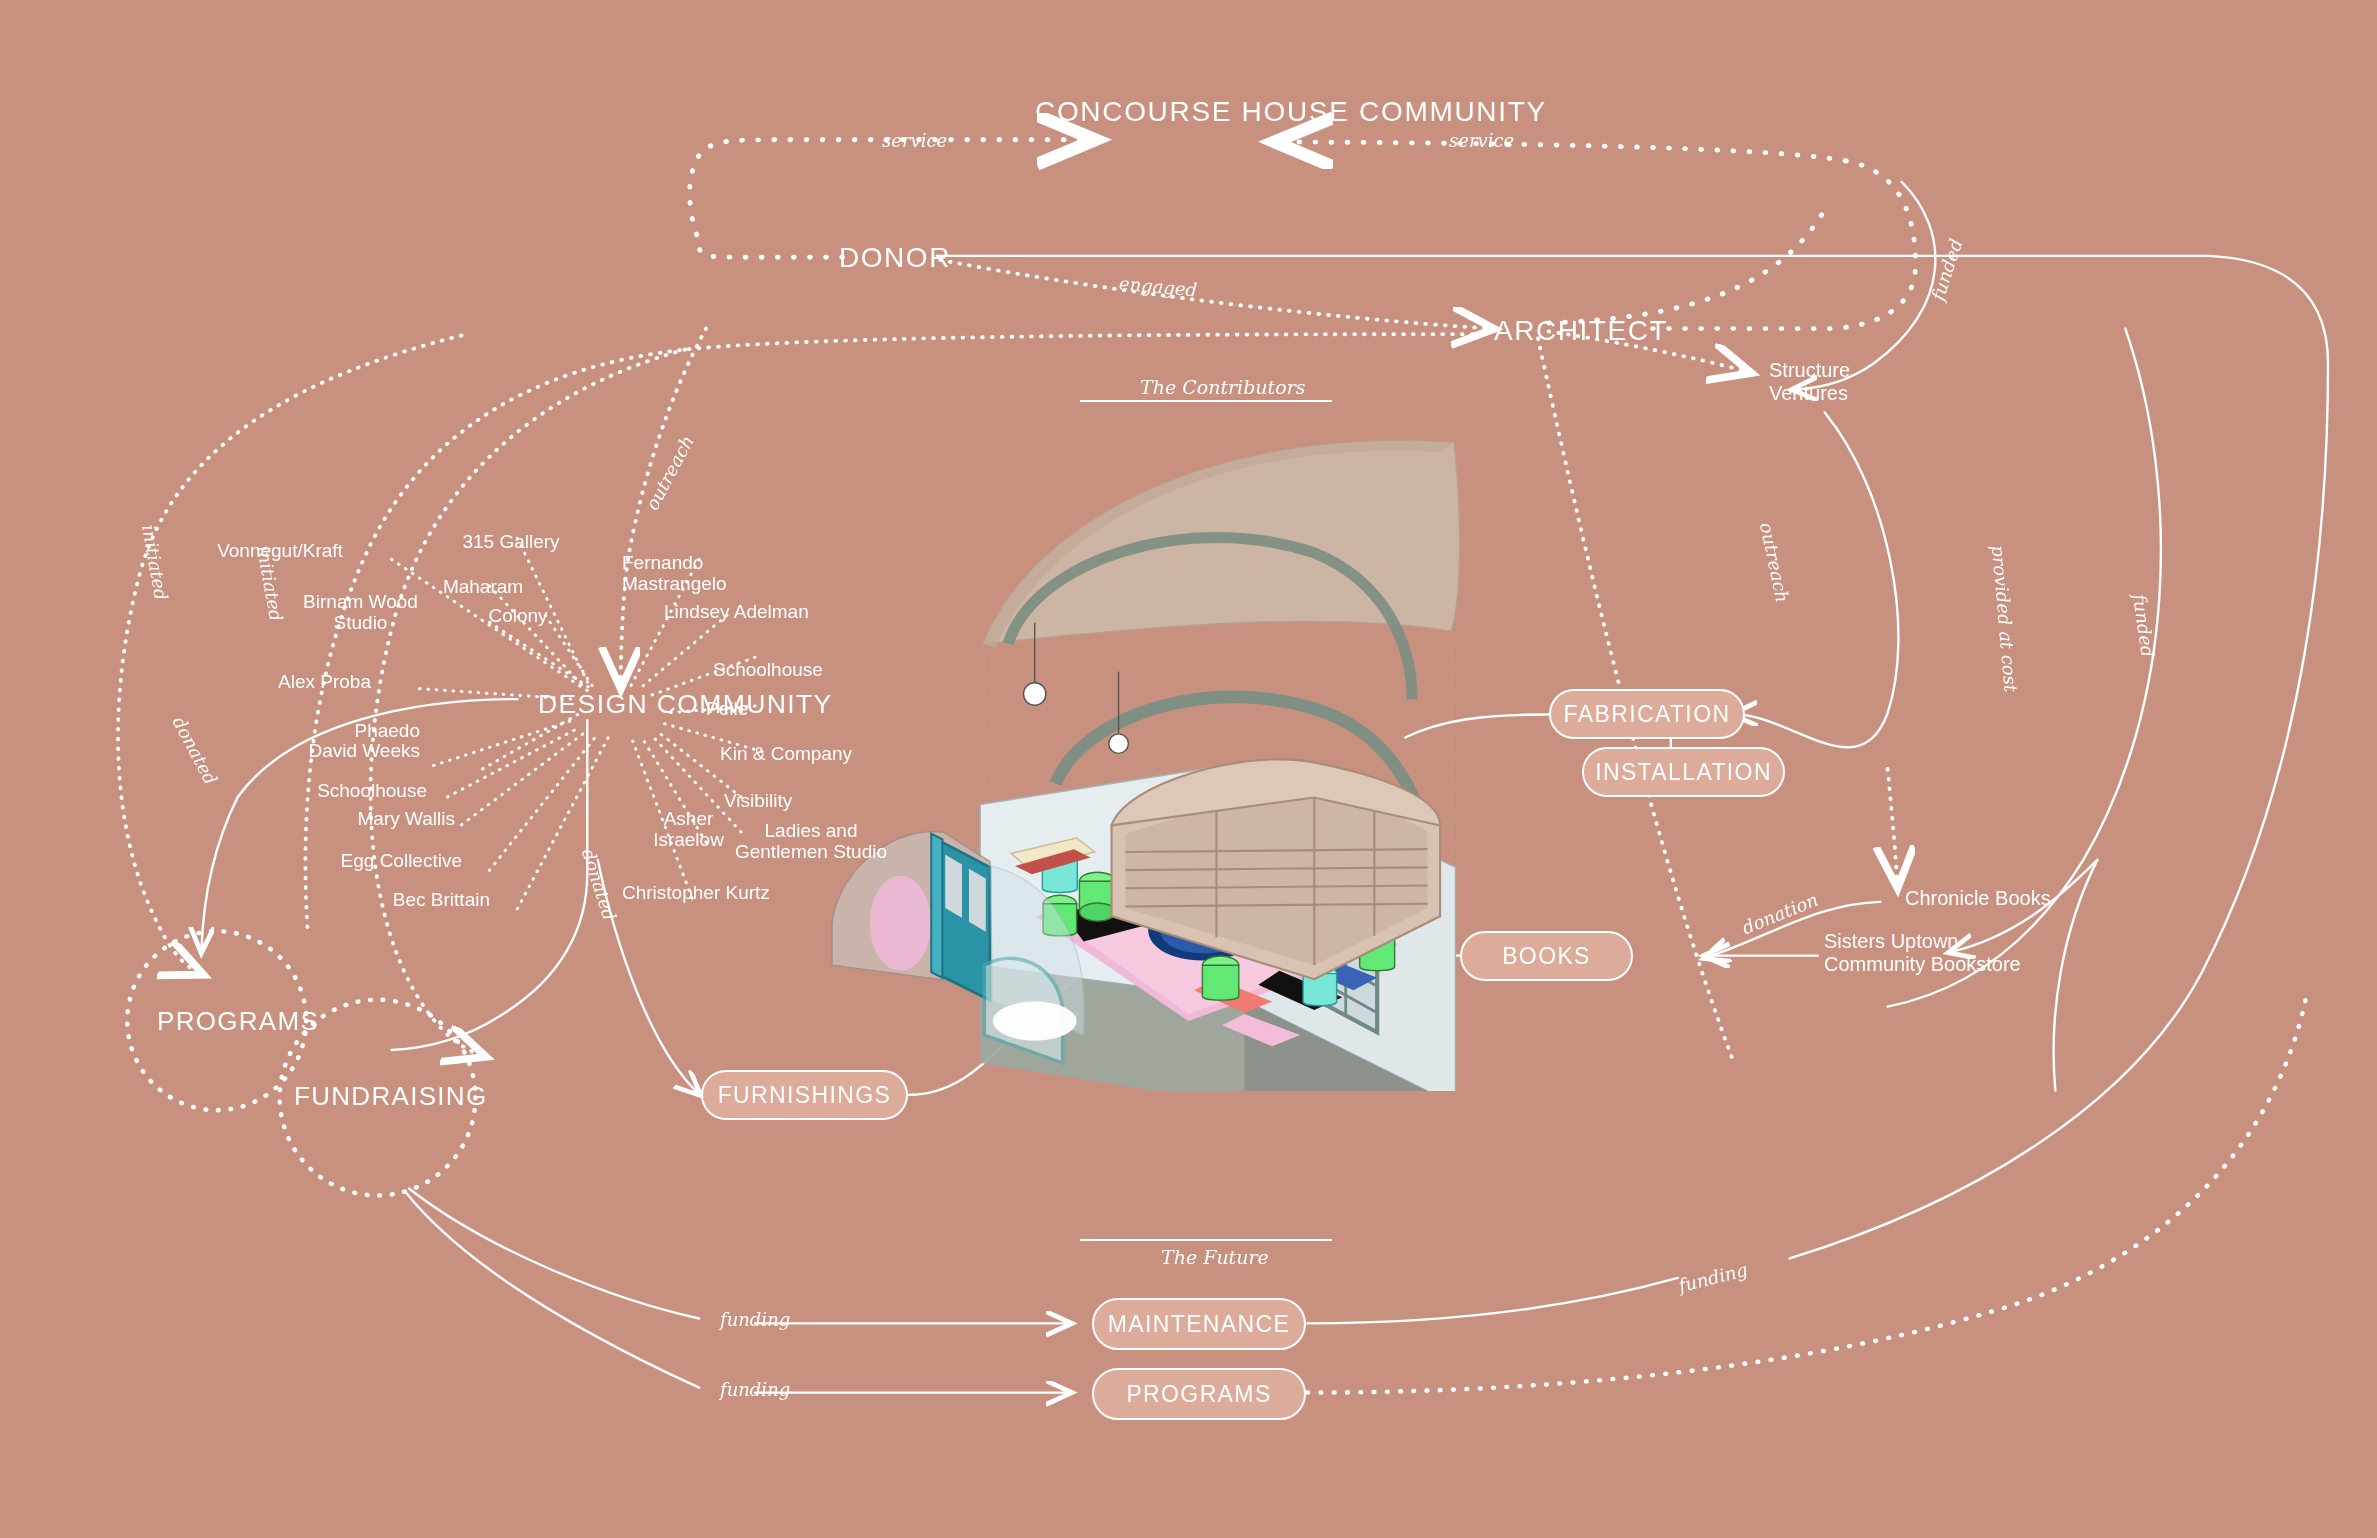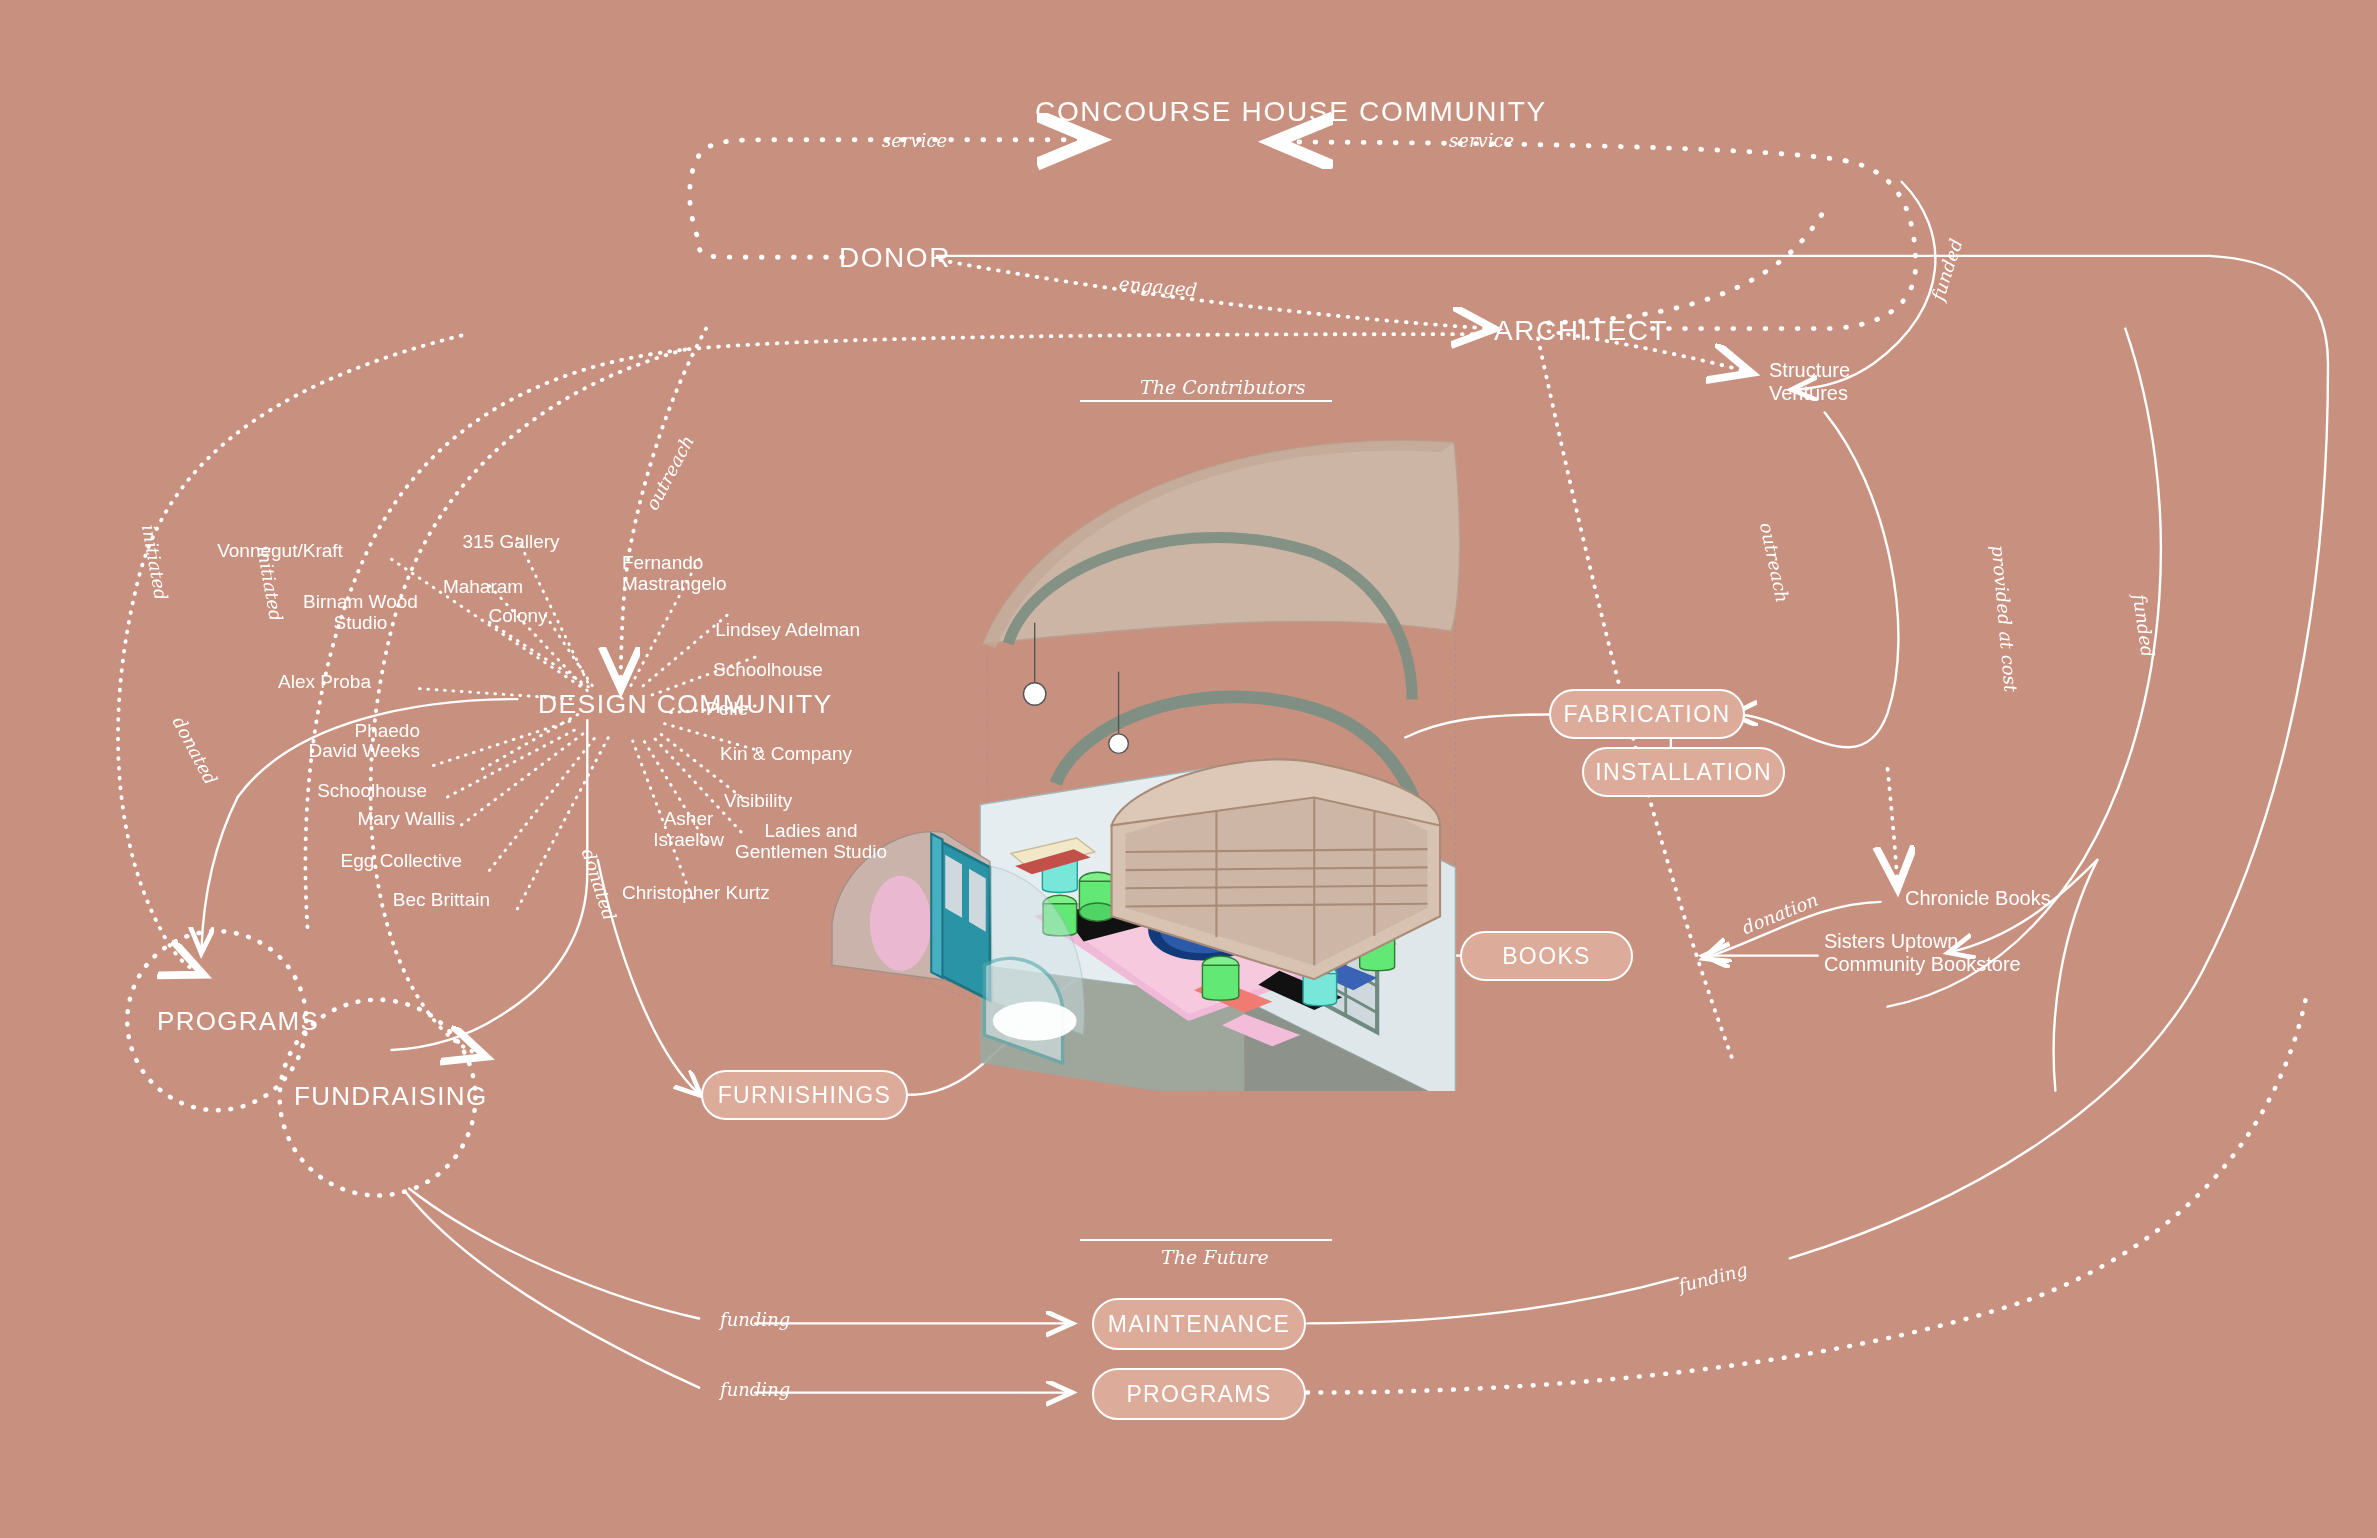--- a/index.html
+++ b/index.html
@@ -367,21 +367,21 @@
   <div class="edge" style="left:1678px;top:1267px;transform:rotate(-14deg);">funding</div>
 
   <div class="contrib l" style="left:210px;top:540px;width:140px;text-align:center;">Vonnegut/Kraft</div>
   <div class="contrib c-ctr" style="left:448px;top:531px;width:126px;">315 Gallery</div>
   <div class="contrib c-ctr" style="left:420px;top:576px;width:126px;">Maharam</div>
   <div class="contrib r" style="left:622px;top:552px;width:161px;">Fernando
 Mastrangelo</div>
   <div class="contrib c-ctr" style="left:280px;top:591px;width:161px;">Birnam Wood
 Studio</div>
   <div class="contrib c-ctr" style="left:462px;top:605px;width:112px;">Colony</div>
-  <div class="contrib r" style="left:664px;top:619px;width:196px;text-align:right;">Lindsey Adelman</div>
+  <div class="contrib r" style="left:664px;top:601px;width:196px;">Lindsey Adelman</div>
   <div class="contrib r" style="left:713px;top:659px;width:175px;">Schoolhouse</div>
   <div class="contrib l" style="left:259px;top:671px;width:112px;">Alex Proba</div>
   <div class="contrib r" style="left:706px;top:698px;width:112px;">Pelle</div>
   <div class="contrib l" style="left:322px;top:720px;width:98px;">Phaedo</div>
   <div class="contrib r" style="left:720px;top:743px;width:196px;">Kin &amp; Company</div>
   <div class="contrib l" style="left:266px;top:740px;width:154px;">David Weeks</div>
   <div class="contrib r" style="left:724px;top:790px;width:140px;">Visibility</div>
   <div class="contrib l" style="left:259px;top:780px;width:168px;">Schoolhouse</div>
   <div class="contrib l" style="left:280px;top:808px;width:175px;">Mary Wallis</div>
   <div class="contrib c-ctr" style="left:629px;top:808px;width:119px;">Asher

